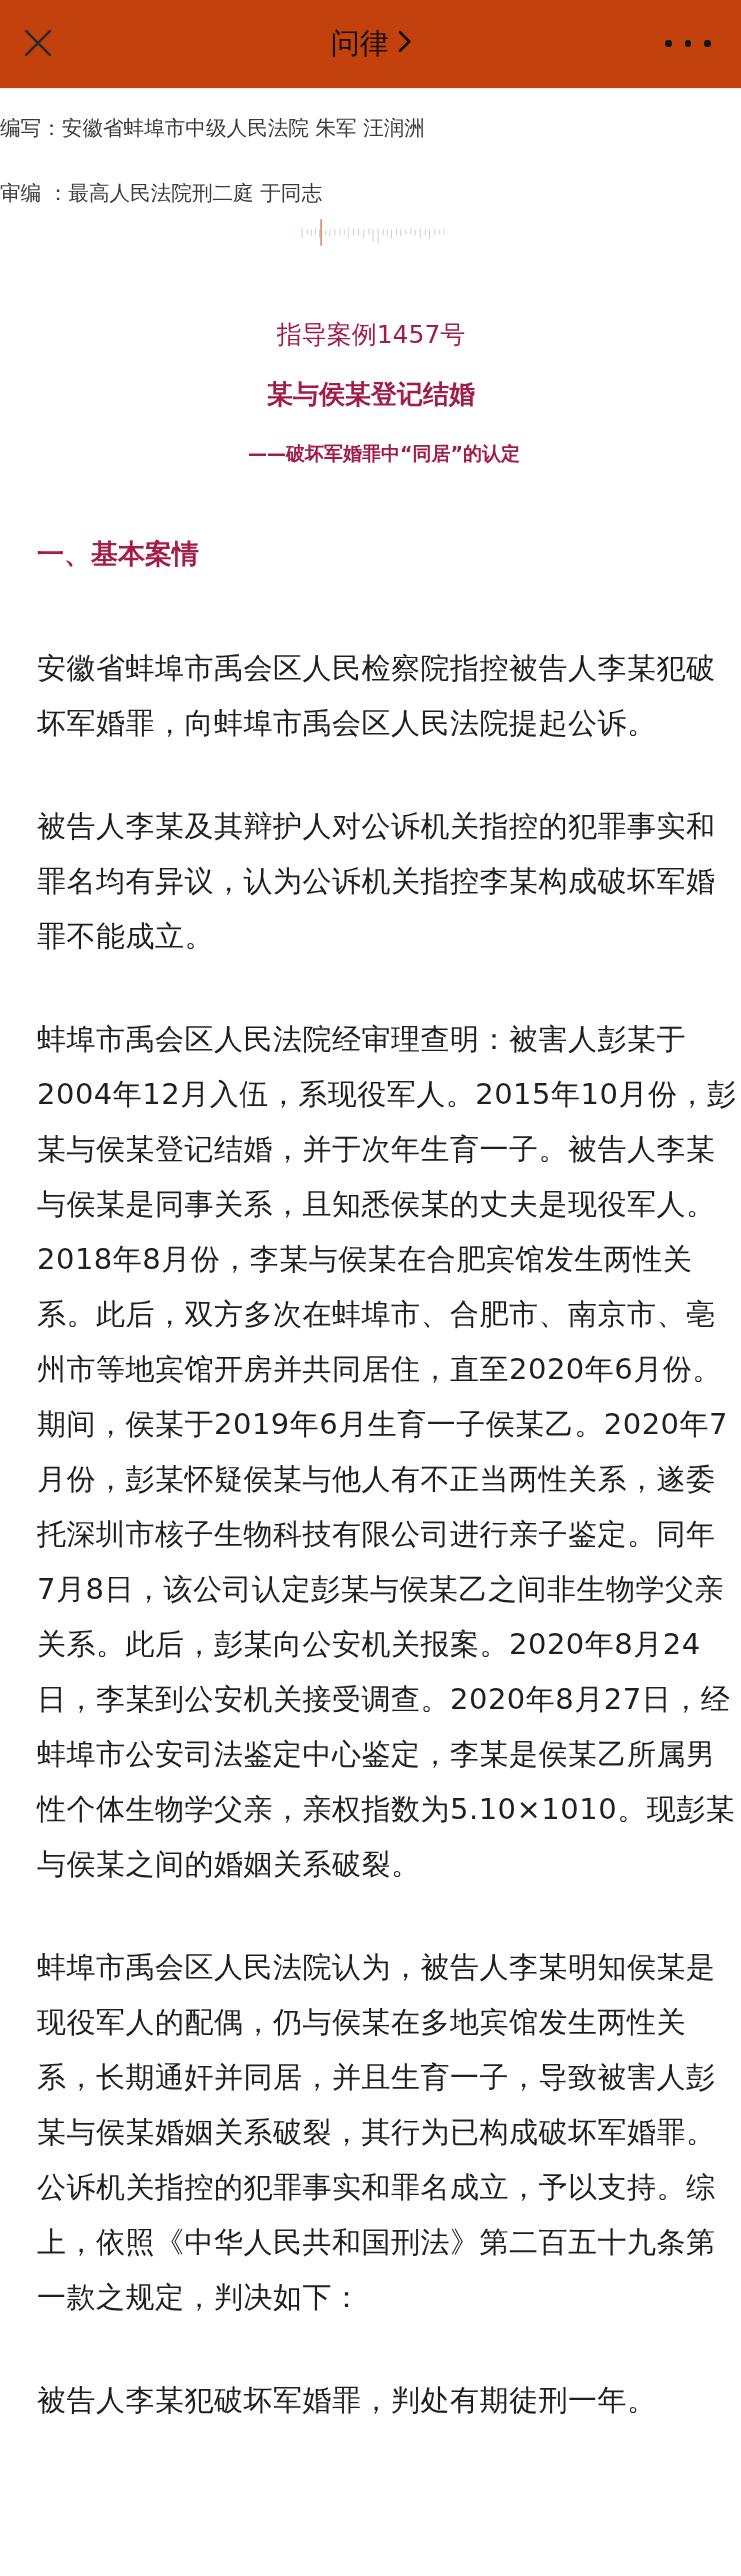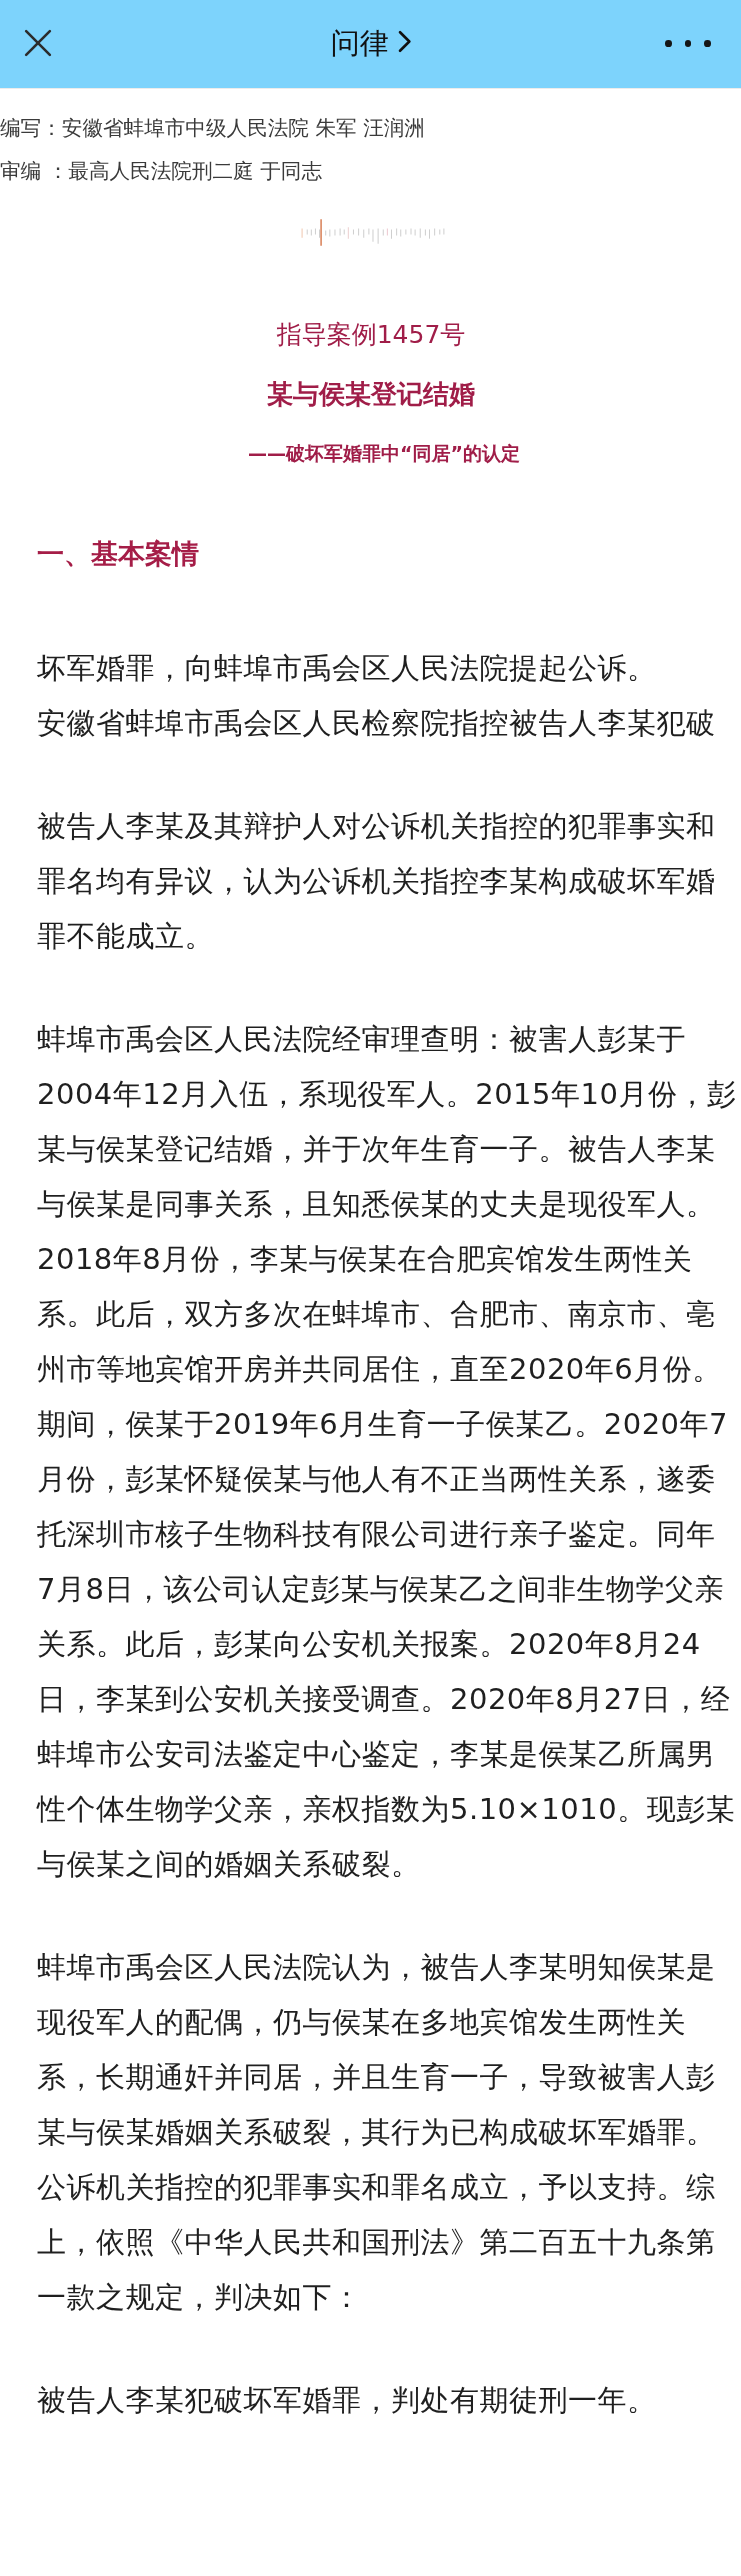--- a/index.html
+++ b/index.html
@@ -14,21 +14,21 @@
     position: relative;
     font-family: "DejaVu Sans", "Liberation Sans", sans-serif;
     color: #1f1f1f;
   }
   .topbar {
     position: absolute;
     left: 0; top: 0;
     width: 742px;
     height: 88px;
     border-bottom: 1px solid #ececec;
-    background: #7dd3fc;
+    background: #c2410c;
   }
   .close-btn {
     position: absolute;
     left: 20.6px; top: 26px;
     width: 34px; height: 34px;
     cursor: pointer;
   }
   .close-btn svg { width: 34px; height: 34px; }
   .nav-title {
     position: absolute;
@@ -64,21 +64,21 @@
   }
   .meta {
     position: absolute;
     left: 0; width: 742px;
     text-align: left;
     font-size: 20.6px;
     line-height: 29px;
     color: #3a3a3a;
   }
   .meta1 { top: 114px; }
-  .meta2 { top: 157px; }
+  .meta2 { top: 179px; }
   .wave {
     position: absolute;
     left: 299px; top: 217px;
     width: 149px; height: 31px;
   }
   .ctitle {
     position: absolute;
     left: 0; width: 742px;
     text-align: center;
     color: #a01d48;
@@ -178,22 +178,22 @@
 </div>
 
 <div class="ctitle ct1">指导案例1457号</div>
 <div class="ctitle ct2">某与侯某登记结婚</div>
 <div class="ctitle ct3">——破坏军婚罪中“同居”的认定</div>
 
 <div class="section-heading">一、基本案情</div>
 
 <div class="article" id="article">
     <div class="para">
+      <span class="line">安徽省蚌埠市禹会区人民检察院指控被告人李某犯破</span>
       <span class="line">坏军婚罪，向蚌埠市禹会区人民法院提起公诉。</span>
-      <span class="line">安徽省蚌埠市禹会区人民检察院指控被告人李某犯破</span>
     </div>
     <div class="para">
       <span class="line">被告人李某及其辩护人对公诉机关指控的犯罪事实和</span>
       <span class="line">罪名均有异议，认为公诉机关指控李某构成破坏军婚</span>
       <span class="line">罪不能成立。</span>
     </div>
     <div class="para">
       <span class="line">蚌埠市禹会区人民法院经审理查明：被害人彭某于</span>
       <span class="line">2004年12月入伍，系现役军人。2015年10月份，彭</span>
       <span class="line">某与侯某登记结婚，并于次年生育一子。被告人李某</span>

